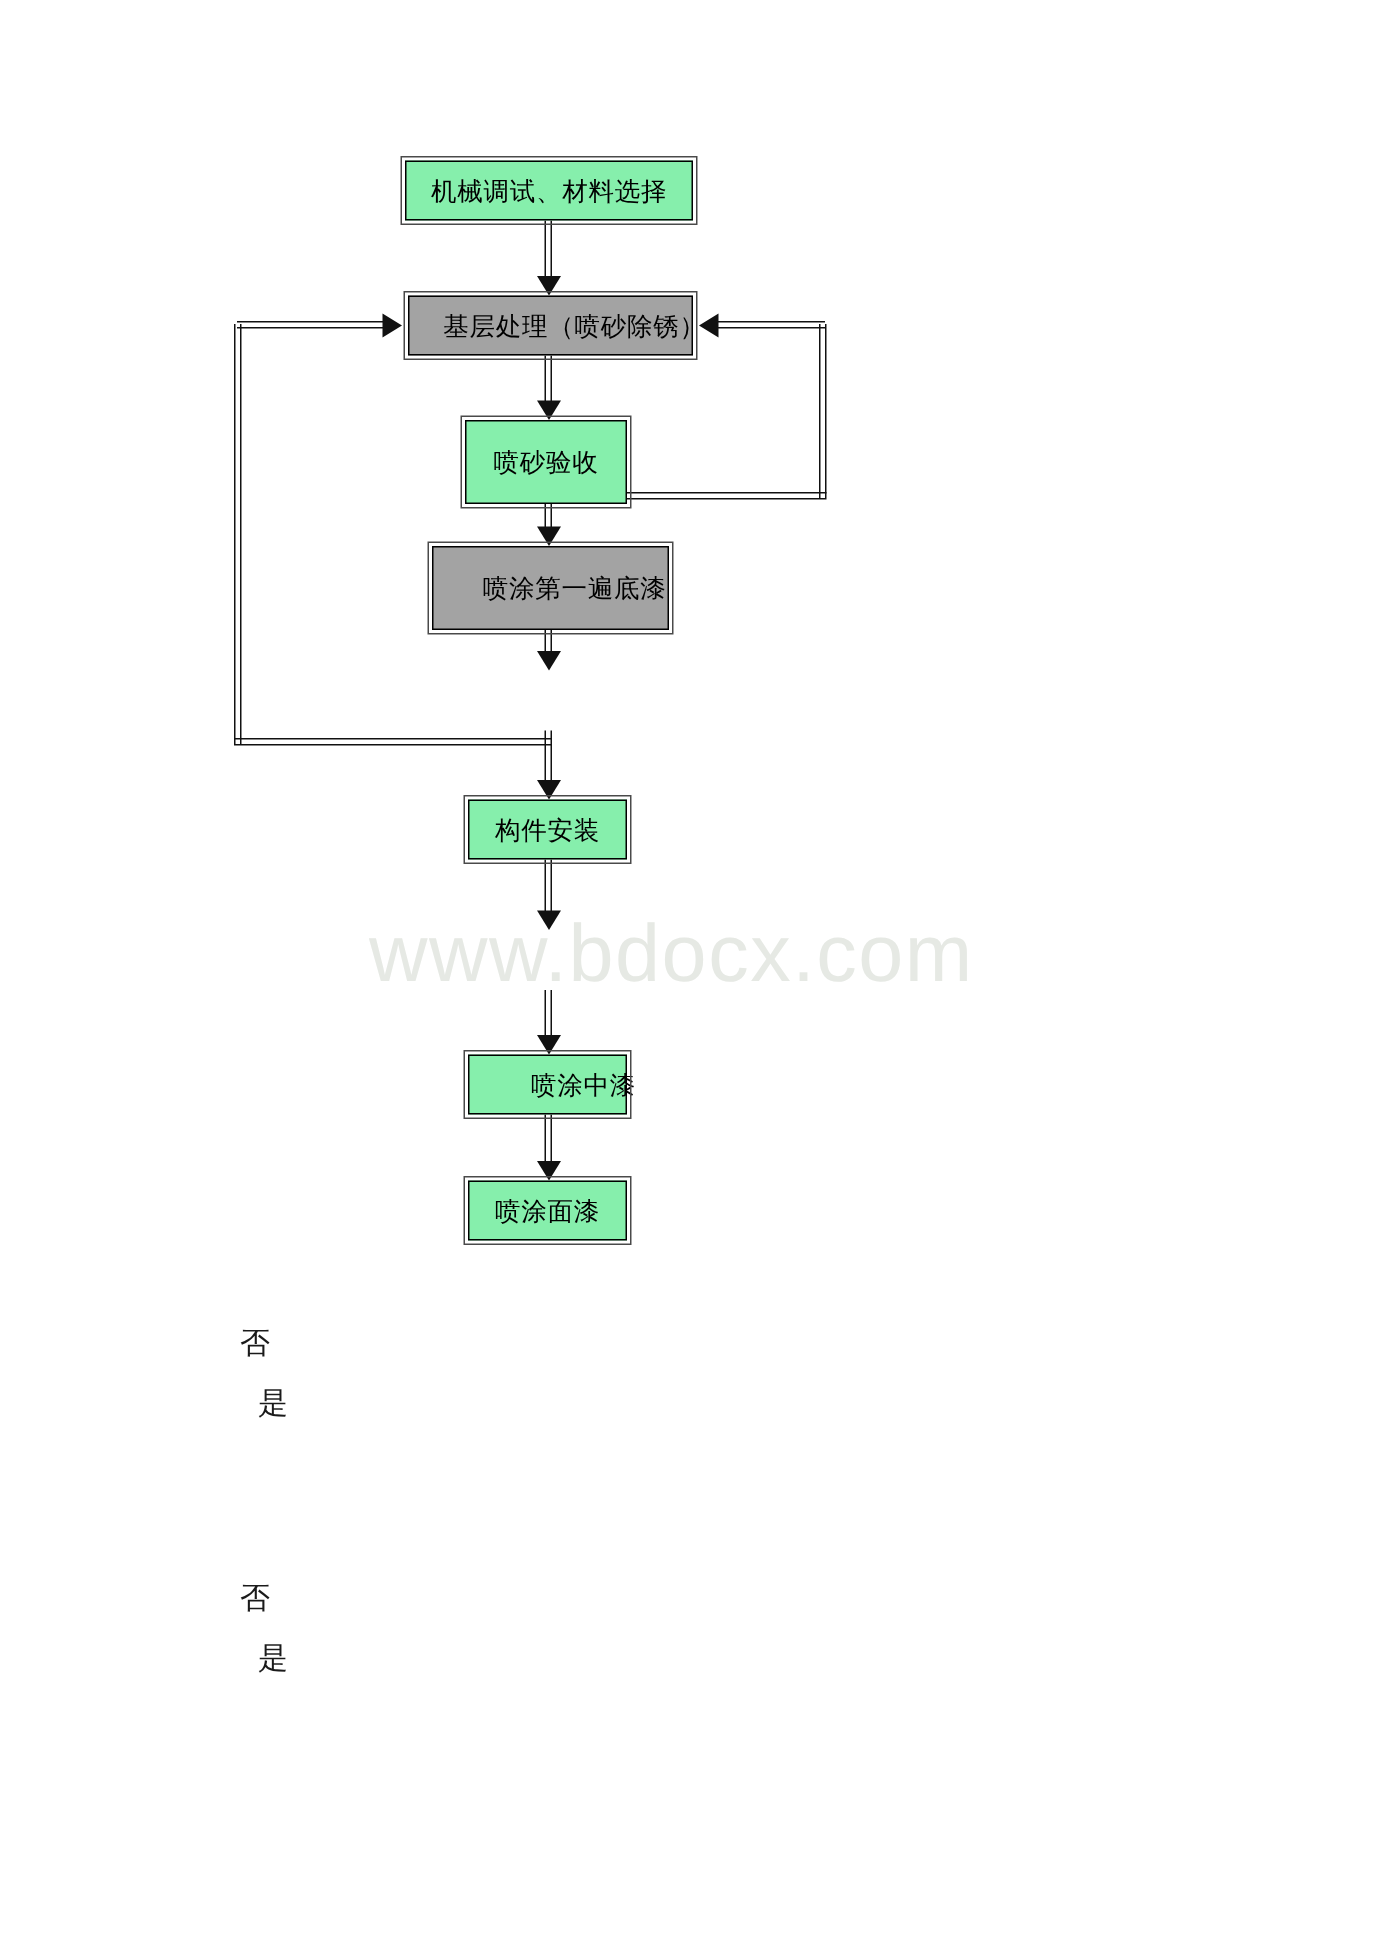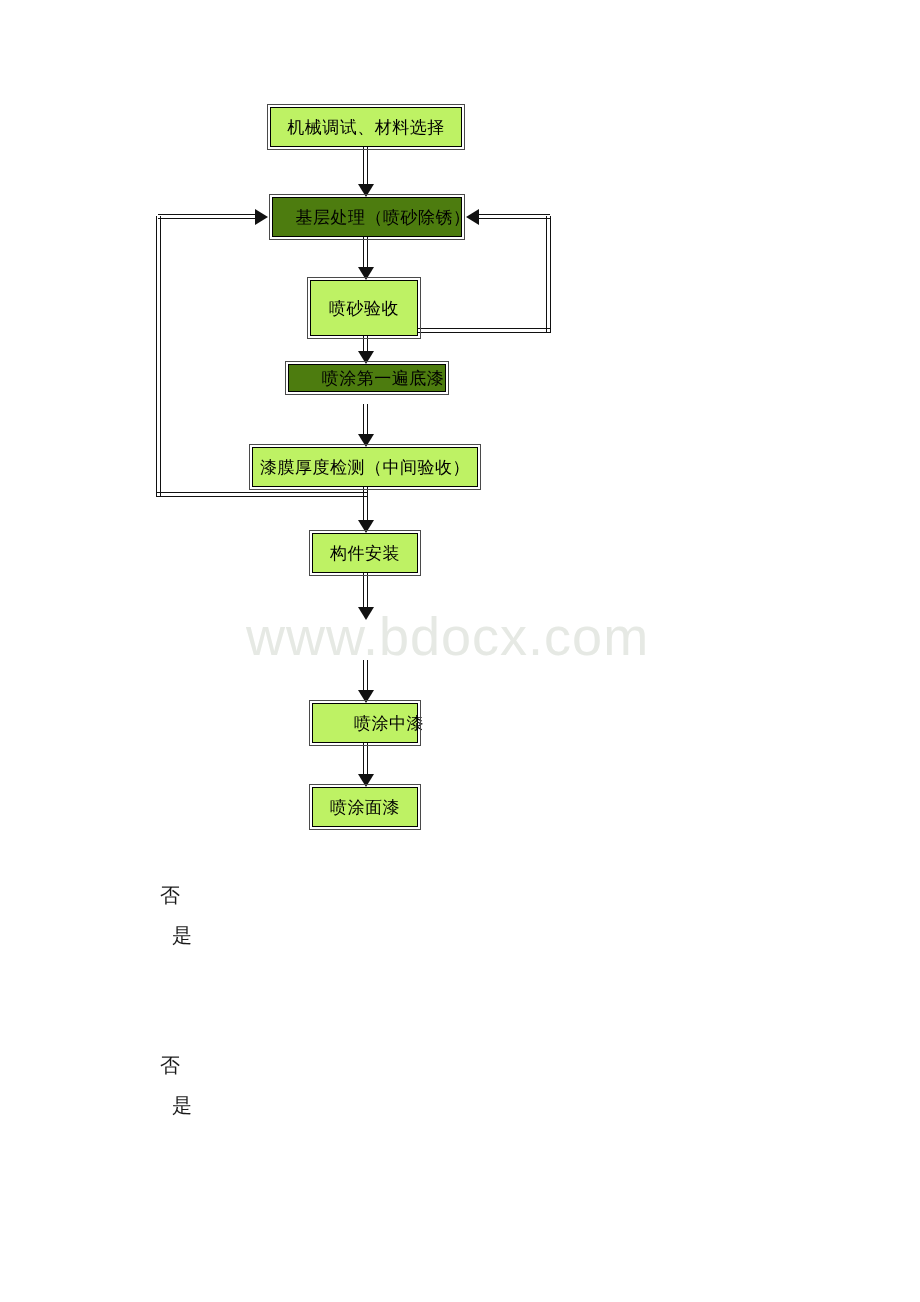--- a/index.html
+++ b/index.html
@@ -42,22 +42,22 @@
     outline-offset: 2px;
     display: flex;
     align-items: center;
     justify-content: center;
     font-size: 17px;
     color: #000000;
     letter-spacing: 0.5px;
     white-space: nowrap;
     z-index: 5;
   }
-  .node.green  { background: #bef264; }
-  .node.cyan   { background: #4d7c0f; padding-left: 32px; }
+  .node.green  { background: #86efac; }
+  .node.cyan   { background: #a3a3a3; padding-left: 32px; }
   
   .vline {
     position: absolute;
     width: 5px;
     border-left: 1.4px solid #111;
     border-right: 1.4px solid #111;
     box-sizing: border-box;
     z-index: 3;
   }
   .hline {
@@ -107,23 +107,22 @@
 <div id="page">
 
   <div id="watermark">www.bdocx.com</div>
 
   <div class="node green" style="left:270px; top:107px; width:192px; height:40px;">机械调试、材料选择</div>
 
   <div class="node cyan" style="left:272px; top:197px; width:190px; height:40px;">基层处理（喷砂除锈）</div>
 
   <div class="node green" style="left:310px; top:280px; width:108px; height:56px;">喷砂验收</div>
 
-  <div class="node cyan" style="left:288px; top:364px; width:158px; height:28px;text-align:right;">喷涂第一遍底漆</div>
+  <div class="node cyan" style="left:288px; top:364px; width:158px; height:56px;text-align:right;">喷涂第一遍底漆</div>
 
-  <div class="node green" style="left:252px; top:447px; width:226px; height:40px;">漆膜厚度检测（中间验收）</div>
 
   <div class="node green" style="left:312px; top:533px; width:106px; height:40px;">构件安装</div>
 
 
   <div class="node green" style="left:312px; top:703px; width:106px; height:40px;padding-left:48px;">喷涂中漆</div>
 
   <div class="node green" style="left:312px; top:787px; width:106px; height:40px;">喷涂面漆</div>
 
   <div class="vline" style="left:363px; top:147px; height:42px;"></div>
   <div class="arrow-down" style="left:357.5px; top:184px;"></div>

